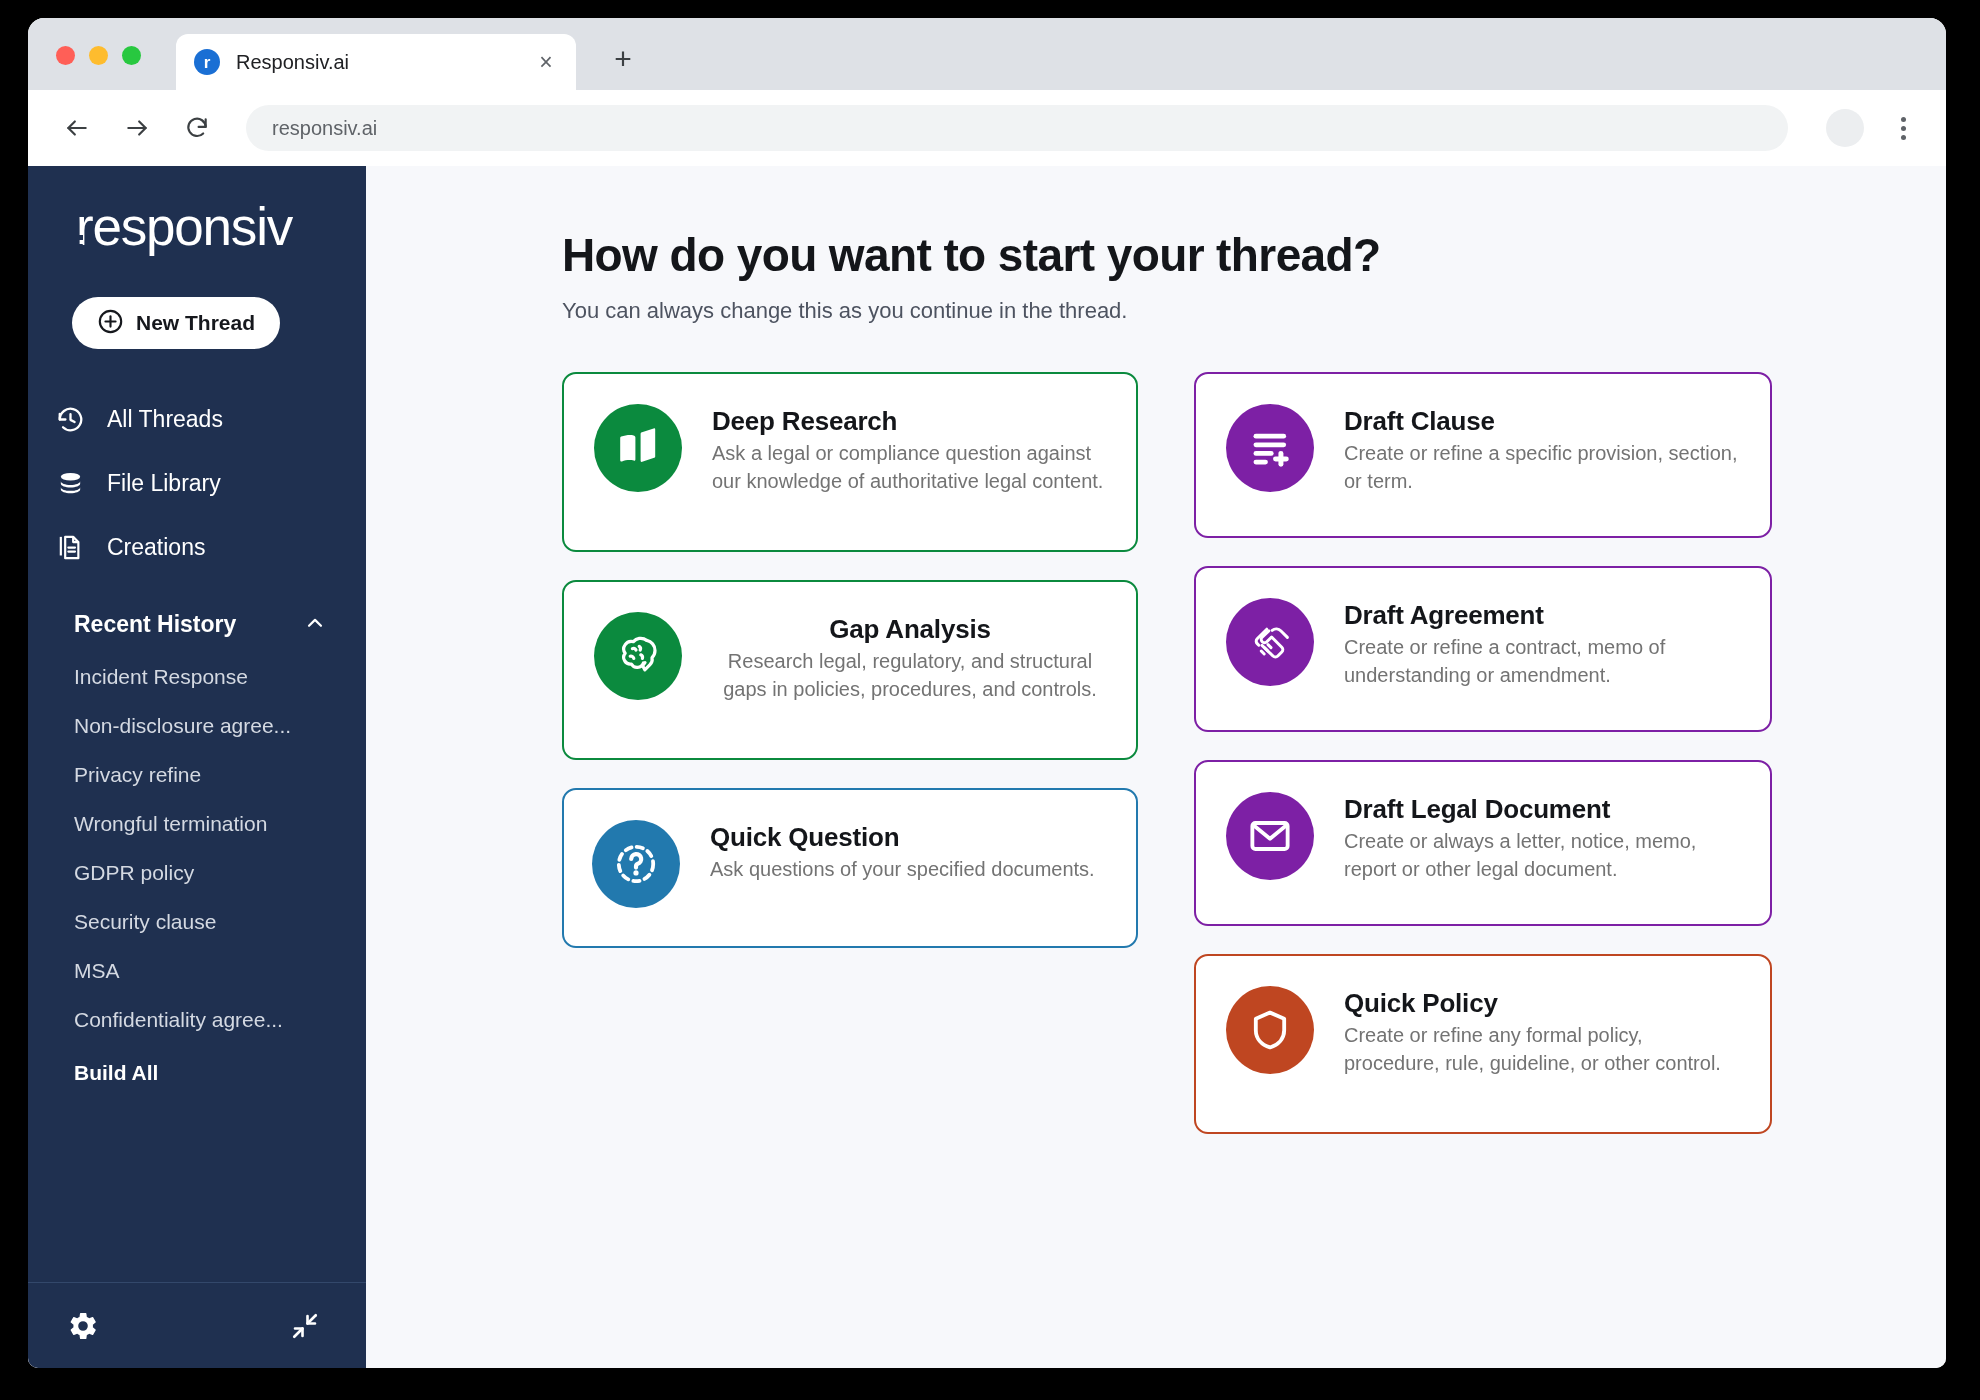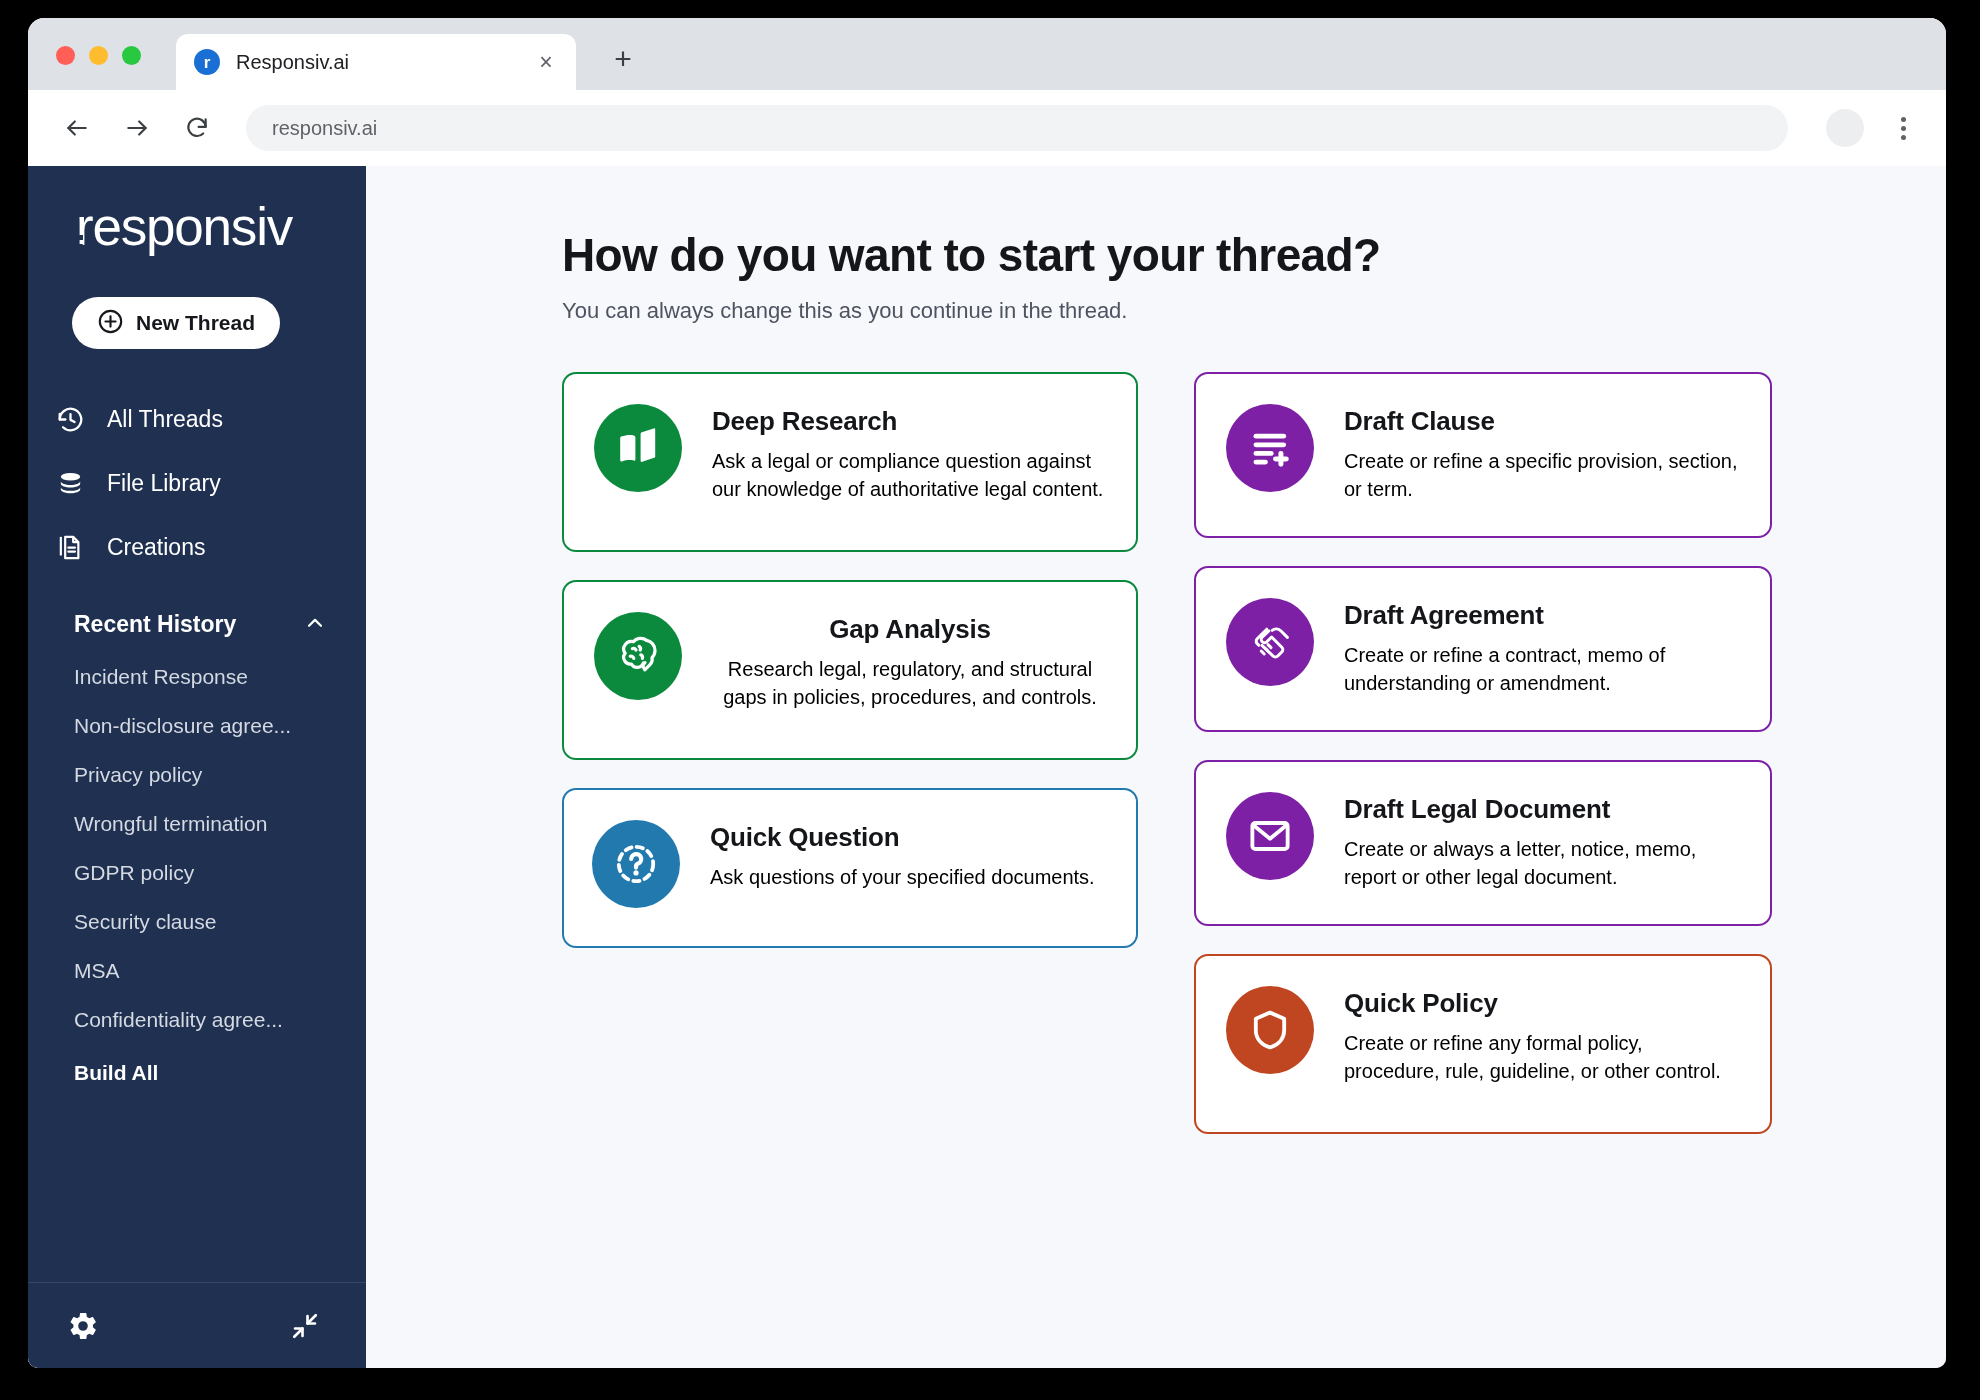--- a/index.html
+++ b/index.html
@@ -266,23 +266,23 @@
     flex: 0 0 auto;
     display: flex; align-items: center; justify-content: center;
     margin-top: 4px;
   }
   .card .ctext { padding-top: 6px; }
   .card .ctitle {
     font-size: 26px; font-weight: bold; color: #14161a;
     letter-spacing: -0.2px;
   }
   .card .cdesc {
-    margin-top: 10px;
+    margin-top: 2px;
     font-size: 20px; line-height: 1.42;
-    color: #000000;
+    color: #737373;
     max-width: 420px;
   }
 
   
   .card.deep { min-height: 180px; align-items: flex-start; }
   .card.gap { min-height: 180px; text-align: center; }
   .card.quick { min-height: 160px; padding-left: 28px; }
   .card.clause { min-height: 166px; }
   .card.agreement { min-height: 166px; }
   .card.legaldoc { min-height: 166px; }
@@ -399,21 +399,21 @@
           <span>
             <svg width="22" height="22" viewBox="0 0 24 24" fill="none" stroke="#ffffff" stroke-width="2.4" stroke-linecap="round" stroke-linejoin="round">
                 <polyline points="5.5,15 12,8.6 18.5,15"></polyline>
               </svg>
           </span>
         </div>
 
         <div class="histlist">
           <div class="histitem">Incident Response</div>
           <div class="histitem">Non-disclosure agree...</div>
-          <div class="histitem">Privacy policy</div>
+          <div class="histitem">Privacy refine</div>
           <div class="histitem">Wrongful termination</div>
           <div class="histitem">GDPR policy</div>
           <div class="histitem">Security clause</div>
           <div class="histitem">MSA</div>
           <div class="histitem">Confidentiality agree...</div>
           <div class="histitem viewall">Build All</div>
         </div>
 
         <div class="sidefoot">
           <span class="fbtn">

